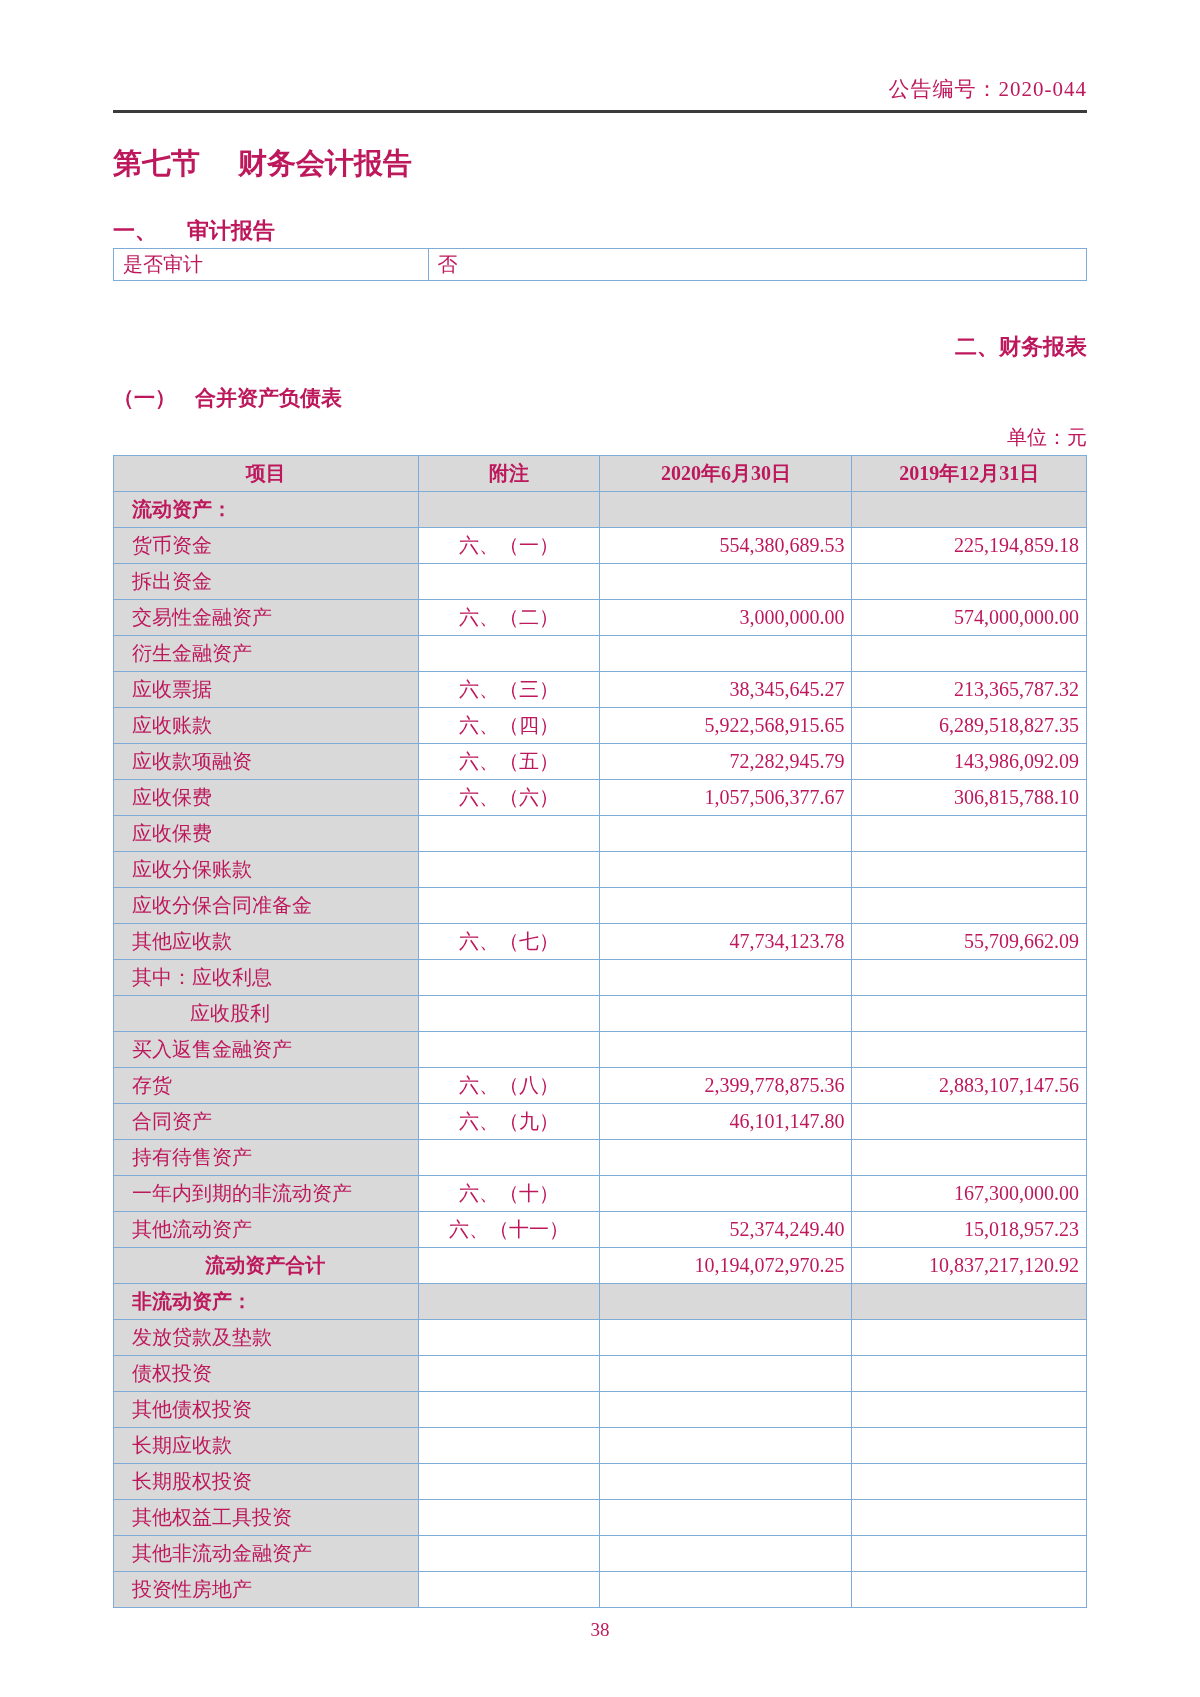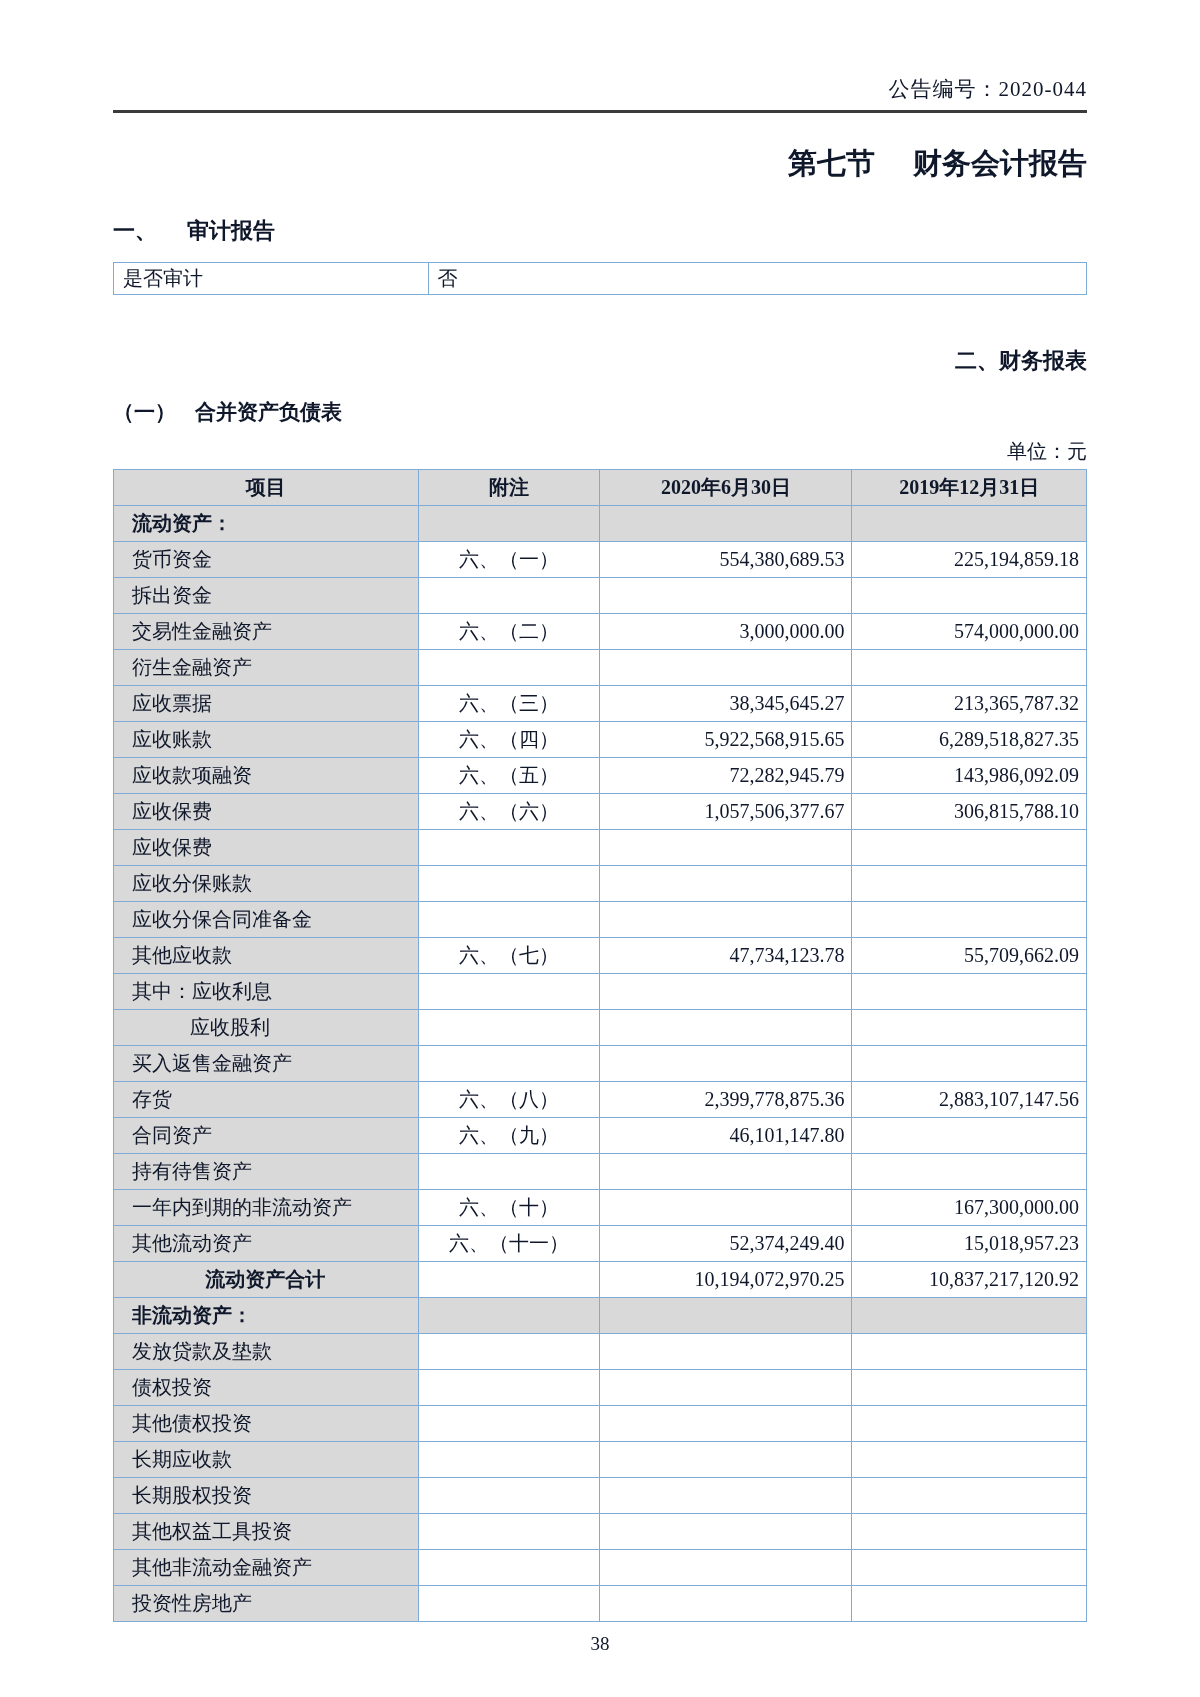--- a/index.html
+++ b/index.html
@@ -2,21 +2,21 @@
 <html><head>
 <meta charset="utf-8">
 <style>
   html, body { margin: 0; padding: 0; background: #ffffff; }
   .page {
     position: relative;
     width: 1200px;
     height: 1697px;
     background: #ffffff;
     font-family: "Liberation Serif", "DejaVu Serif", serif;
-    color: #0f172a;
+    color: #be185d;
     box-sizing: border-box;
     overflow: hidden;
     border-radius: 18px;
   }
   .content { padding: 0 113px; }
 
   .ann {
     padding-top: 76px;
     text-align: right;
     font-size: 21px;
@@ -24,21 +24,21 @@
     letter-spacing: 1px;
   }
   .rule {
     margin-top: 8px;
     border-bottom: 3px solid #3b3b3b;
     height: 0;
   }
 
   .title {
     margin: 32px 0 0 0;
-    text-align: right;
+    text-align: left;
     font-size: 29px;
     font-weight: bold;
     line-height: 36px;
   }
   .title .gap { margin-left: 38px; }
 
   .h2 {
     margin-top: 36px;
     font-size: 22px;
     font-weight: bold;
@@ -49,21 +49,21 @@
   .h3 {
     margin-top: 24px;
     font-size: 21px;
     font-weight: bold;
     line-height: 26px;
   }
   .h3 .idx { display: inline-block; width: 82px; font-weight: bold; }
 
   table { border-collapse: collapse; width: 100%; table-layout: fixed; }
 
-  .audit-table { margin-top: 17px; }
+  .audit-table { margin-top: 3px; }
   .audit-table td {
     border: 1px solid #7facd6;
     height: 31px;
     font-size: 20px;
     padding: 0 0 0 9px;
     vertical-align: middle;
   }
   .audit-table td.q { width: 31.3%; }
 
   .h2.second { margin-top: 52px; text-align: right; }

